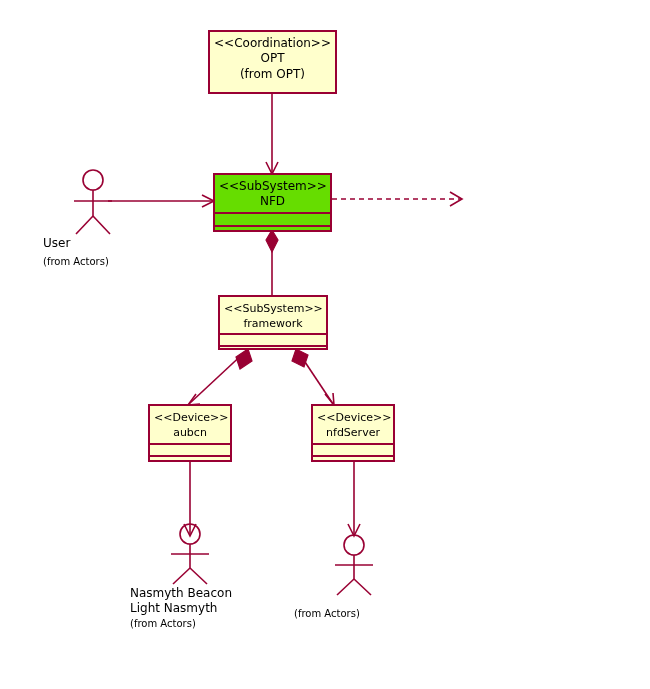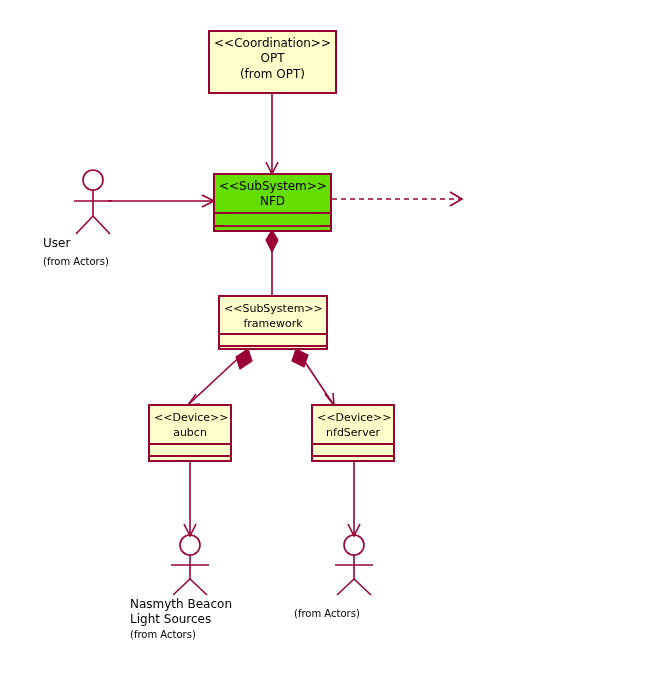--- a/index.html
+++ b/index.html
@@ -221,30 +221,30 @@
       <circle cx="50" cy="12" r="10" fill="none" stroke="#990033" stroke-width="1.6"></circle>
       <line x1="50" y1="22" x2="50" y2="48" stroke="#990033" stroke-width="1.6"></line>
       <line x1="31" y1="33" x2="69" y2="33" stroke="#990033" stroke-width="1.6"></line>
       <line x1="50" y1="48" x2="33" y2="66" stroke="#990033" stroke-width="1.6"></line>
       <line x1="50" y1="48" x2="67" y2="66" stroke="#990033" stroke-width="1.6"></line>
     </svg>
     <div class="actor-name">User</div>
     <div class="actor-from">(from Actors)</div>
   </div>
 
-  <div class="actor" style="left:130px; top:531px; width:120px;">
+  <div class="actor" style="left:130px; top:520px; width:120px;">
     <svg width="120" height="66">
       <circle cx="60" cy="14" r="10" fill="none" stroke="#990033" stroke-width="1.6"></circle>
       <line x1="60" y1="24" x2="60" y2="48" stroke="#990033" stroke-width="1.6"></line>
       <line x1="41" y1="34" x2="79" y2="34" stroke="#990033" stroke-width="1.6"></line>
       <line x1="60" y1="48" x2="43" y2="64" stroke="#990033" stroke-width="1.6"></line>
       <line x1="60" y1="48" x2="77" y2="64" stroke="#990033" stroke-width="1.6"></line>
     </svg>
     <div class="actor-name">Nasmyth Beacon</div>
-    <div class="actor-name">Light Sources</div>
+    <div class="actor-name">Light Nasmyth</div>
     <div class="actor-from" style="padding-top:1px;">(from Actors)</div>
   </div>
 
   <div class="actor" style="left:294px; top:531px; width:120px;">
     <svg width="120" height="66">
       <circle cx="60" cy="14" r="10" fill="none" stroke="#990033" stroke-width="1.6"></circle>
       <line x1="60" y1="24" x2="60" y2="48" stroke="#990033" stroke-width="1.6"></line>
       <line x1="41" y1="34" x2="79" y2="34" stroke="#990033" stroke-width="1.6"></line>
       <line x1="60" y1="48" x2="43" y2="64" stroke="#990033" stroke-width="1.6"></line>
       <line x1="60" y1="48" x2="77" y2="64" stroke="#990033" stroke-width="1.6"></line>

